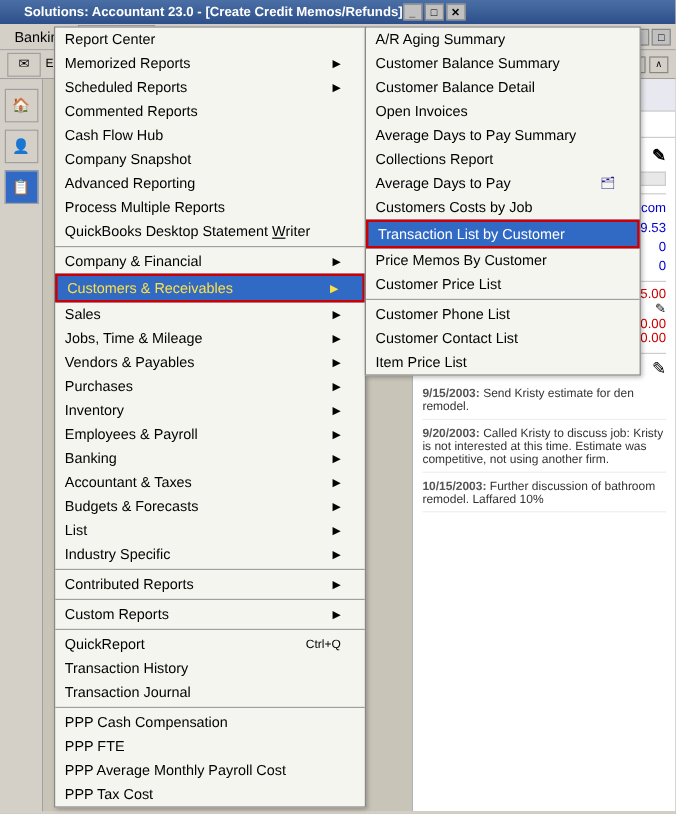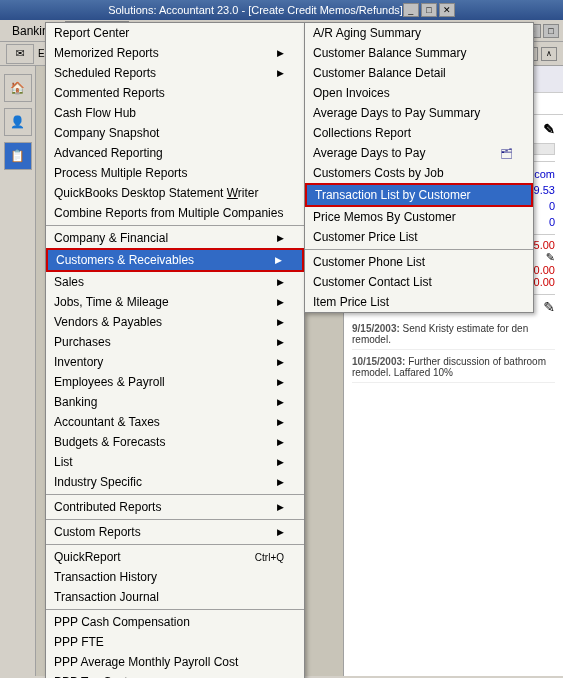--- a/index.html
+++ b/index.html
@@ -13,23 +13,24 @@
       position: relative;
     }
 
     
     .title-bar {
       background: linear-gradient(to bottom, #4a6fa5, #2d4f8a);
       color: white;
       height: 20px;
       display: flex;
       align-items: center;
-      justify-content: center;
-      padding: 0 6px;
+      justify-content: flex-start;
+      padding: 0 20px;
       font-size: 11px;
+      font-weight: bold;
     }
     .title-bar-controls {
       display: flex;
       gap: 2px;
     }
     .title-btn {
       width: 16px;
       height: 14px;
       background: #c0c0c0;
       border: 1px solid #888;
@@ -348,20 +349,24 @@
       <div class="divider-line" style="margin:0 8px;"></div>
       <div style="padding:4px 8px; display:flex; justify-content:flex-end;">
         <span style="font-size:14px; cursor:pointer;">✎</span>
       </div>
       <div class="notes-section">
         <div class="note-entry">
           <span class="note-date">9/15/2003: </span>
           <span>Send Kristy estimate for den remodel.</span>
         </div>
         <div class="note-entry">
+          <span class="note-date">9/20/2003: </span>
+          <span>Called Kristy to discuss job: Kristy is not interested at this time. Estimate was competitive, not using another firm.</span>
+        </div>
+        <div class="note-entry">
           <span class="note-date">10/15/2003: </span>
           <span>Further discussion of bathroom remodel. Laffared 10%</span>
         </div>
       </div>
     </div>
 
   </div>
 </div>
 
 <div class="reports-menu">
@@ -387,30 +392,27 @@
   </div>
   <div class="menu-entry">
     <span>Advanced Reporting</span>
   </div>
   <div class="menu-entry">
     <span>Process Multiple Reports</span>
   </div>
   <div class="menu-entry">
     <span>QuickBooks Desktop Statement <span style="text-decoration:underline;">W</span>riter</span>
   </div>
-  <div class="menu-entry">
-    <span>Combine Reports from Multiple Companies</span>
-  </div>
   <div class="menu-separator"></div>
   <div class="menu-entry">
     <span>Company &amp; Financial</span>
     <span class="menu-arrow">▶</span>
   </div>
 
-  <div class="menu-entry" style="background:#316ac5; color:#ffffff; border:2px solid #cc0000;">
+  <div class="menu-entry" style="background:#316ac5; color:#fde047; border:2px solid #cc0000;">
     <span>Customers &amp; Receivables</span>
     <span class="menu-arrow">▶</span>
   </div>
   <div class="menu-entry">
     <span>Sales</span>
     <span class="menu-arrow">▶</span>
   </div>
   <div class="menu-entry">
     <span>Jobs, Time &amp; Mileage</span>
     <span class="menu-arrow">▶</span>

